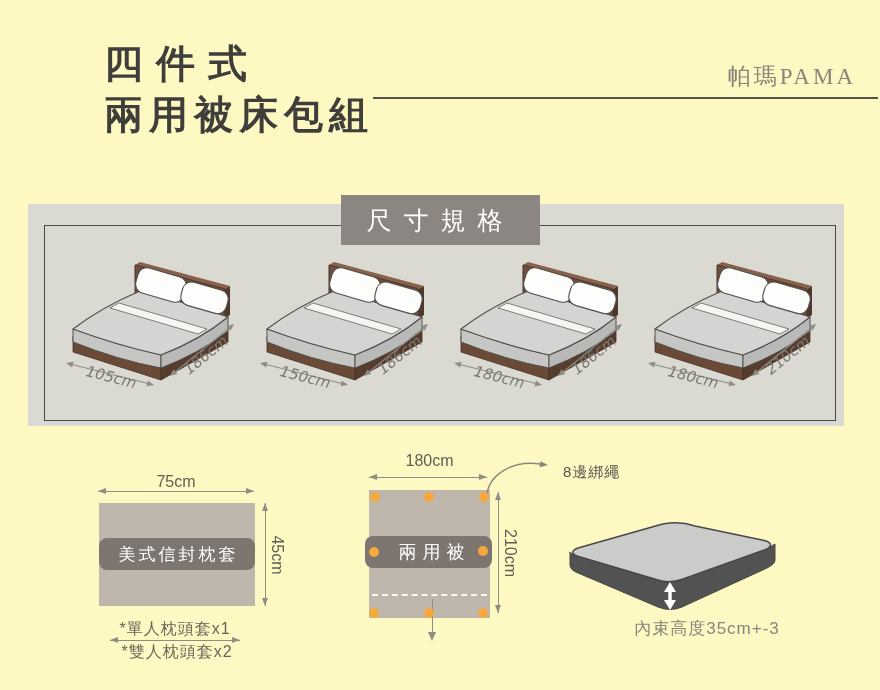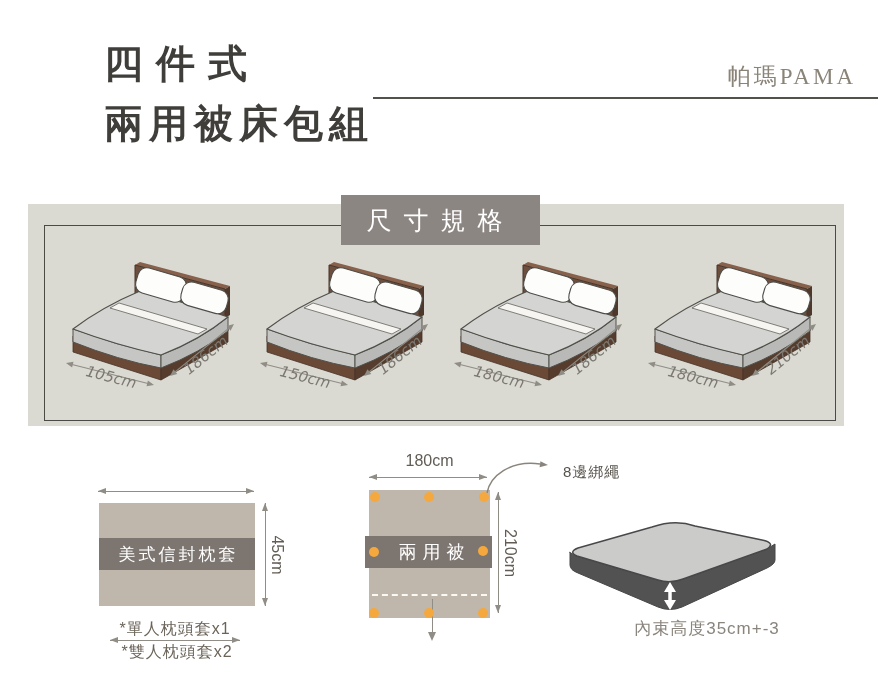--- a/index.html
+++ b/index.html
@@ -1,30 +1,30 @@
 <!DOCTYPE html>
 <html><head>
 <meta charset="utf-8">
 <title>四件式兩用被床包組</title>
 <style>
   * { margin:0; padding:0; box-sizing:border-box; }
   html,body { background:#e9e7de; }
   body { font-family:"Liberation Sans","DejaVu Sans",sans-serif; }
   .page {
     position:relative; width:880px; height:690px; margin:0 auto;
-    background:#ffffff; overflow:hidden;
+    background:#fef9c3; overflow:hidden;
   }
   
   .title-line {
     position:absolute; left:104px;
     font-family:"Liberation Serif","DejaVu Serif",serif;
     font-weight:700; font-size:39px; color:#3f3e3a; white-space:nowrap;
   }
   .title-line.l1 { top:37px; letter-spacing:13px; }
-  .title-line.l2 { top:97px; letter-spacing:6px; }
+  .title-line.l2 { top:88px; letter-spacing:6px; }
   .brand {
     position:absolute; right:24px; top:61px;
     font-family:"Liberation Serif","DejaVu Serif",serif;
     font-size:23px; letter-spacing:3px; color:#8a8478; white-space:nowrap;margin-left:8px;
   }
   .brand-underline {
     position:absolute; left:373px; top:97px; width:505px; height:2px;
     background:#53514b;
   }
   
@@ -54,21 +54,21 @@
   
   .dim-label { position:absolute; font-size:16px; color:#615d55; text-align:center; white-space:nowrap; }
   .vtext { position:absolute; font-size:16px; color:#615d55; white-space:nowrap;
     transform:translate(-50%,-50%) rotate(90deg); }
   .note { position:absolute; transform:translate(-50%,-50%); font-size:16px; color:#6a6358; white-space:nowrap; letter-spacing:1px; }
   .tie-note1 { position:absolute; left:563px; top:463px; font-size:15px; color:#57534b; letter-spacing:1px; }
   .tie-note2 { position:absolute; left:514px; top:483px; font-size:15px; color:#8d887e; letter-spacing:2px; }
   
   .fabric-rect { position:absolute; background:#bfb7ac; }
   .fabric-band { position:absolute; left:0; right:0; background:#7d7670; color:#fff;
-    display:flex; align-items:center; justify-content:center; white-space:nowrap; }
+    display:flex; align-items:center; justify-content:center; white-space:nowrap;border-radius:8px; }
   .pillow-band { top:35px; height:32px; font-size:17px; letter-spacing:3px; padding-left:3px; }
   .quilt-band { top:46px; height:32px; left:-4px; right:-2px; font-size:18px; letter-spacing:6px; padding-left:12px; }
   .dashed-line { position:absolute; left:3px; right:3px; top:104px; border-top:2px dashed #faf9f4; }
   .dot { position:absolute; width:10px; height:10px; border-radius:50%; background:#f5a83d;
     transform:translate(-50%,-50%); z-index:2; }
   .overlay-svg { position:absolute; }
 </style>
 </head>
 <body>
 
@@ -133,20 +133,21 @@
     <use href="#bedart"></use>
     <text transform="translate(52,130) rotate(14)">180cm</text>
     <text transform="translate(151,107) rotate(-39)">186cm</text>
   </svg>
   <svg class="bed" viewBox="0 0 200 150" style="left:640px">
     <use href="#bedart"></use>
     <text transform="translate(52,130) rotate(14)">180cm</text>
     <text transform="translate(151,107) rotate(-39)">210cm</text>
   </svg>
 
+  <div class="dim-label" style="left:98px; top:473px; width:156px;">75cm</div>
   <div class="harrow" style="left:98px; top:491px; width:156px;"></div>
   <div class="fabric-rect" style="left:99px; top:503px; width:156px; height:103px;">
     <div class="fabric-band pillow-band">美式信封枕套</div>
   </div>
   <div class="varrow" style="left:265px; top:503px; height:103px;"></div>
   <div class="vtext" style="left:277px; top:555px;">45cm</div>
   <div class="note" style="left:175px; top:629px;">*單人枕頭套x1</div>
   <div class="harrow" style="left:110px; top:640px; width:130px;"></div>
   <div class="note" style="left:177px; top:652px;">*雙人枕頭套x2</div>
 

